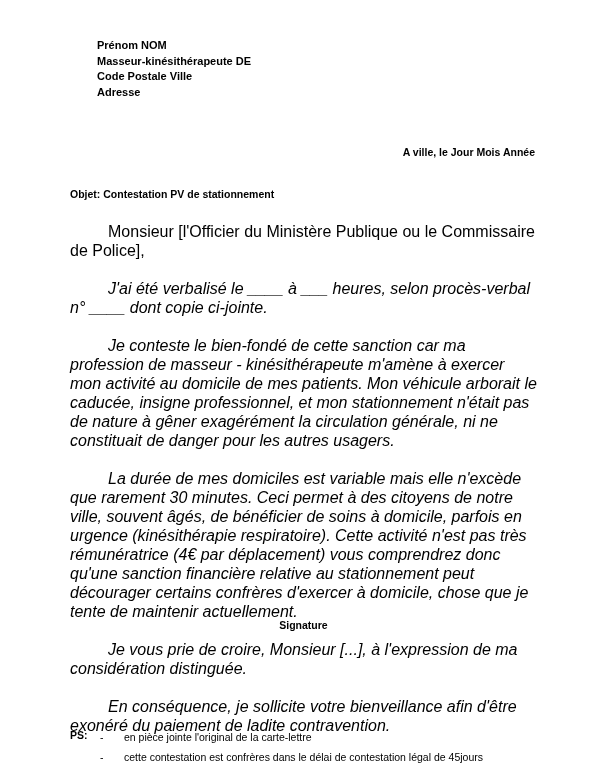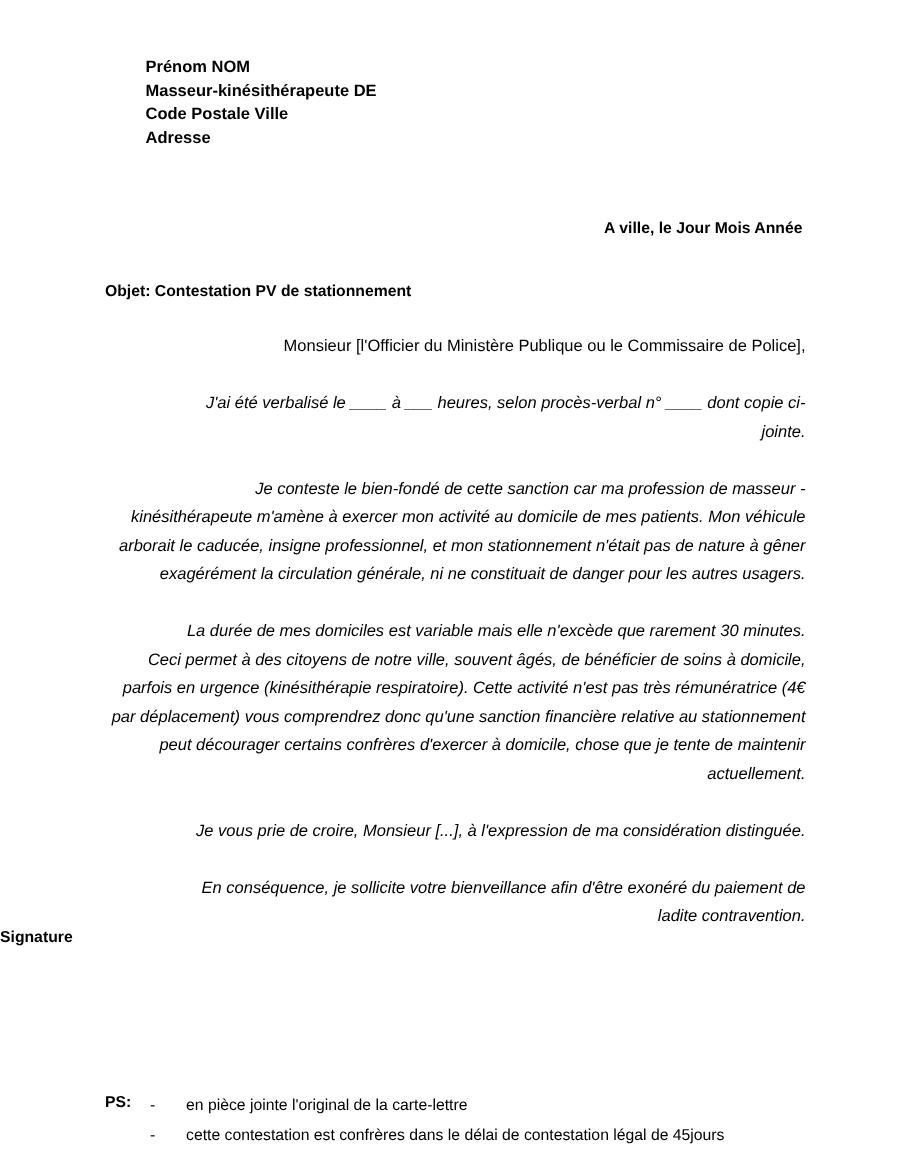--- a/index.html
+++ b/index.html
@@ -48,39 +48,39 @@
     top: 188px;
     font-size: 10.5px;
     font-weight: bold;
     white-space: nowrap;
   }
   .body-block {
     position: absolute;
     left: 70px;
     right: 70px;
     top: 222px;
-    font-size: 11px;
+    font-size: 16px;
     line-height: 19px;
-    text-align: right;
+    text-align: left;
   }
   .para {
     margin: 0 0 19px 0;
     text-indent: 38px;
     font-style: italic;
   }
   .salutation {
     margin: 0 0 19px 0;
     text-indent: 38px;
   }
   .signature {
     position: absolute;
     left: 0;
     right: 0;
     top: 619px;
-    text-align: left;
+    text-align: center;
     font-size: 10.5px;
     font-weight: bold;
   }
   .ps-label {
     position: absolute;
     left: 70px;
     top: 710px;
     font-size: 10.5px;
     font-weight: bold;
     margin-top: 19px;

